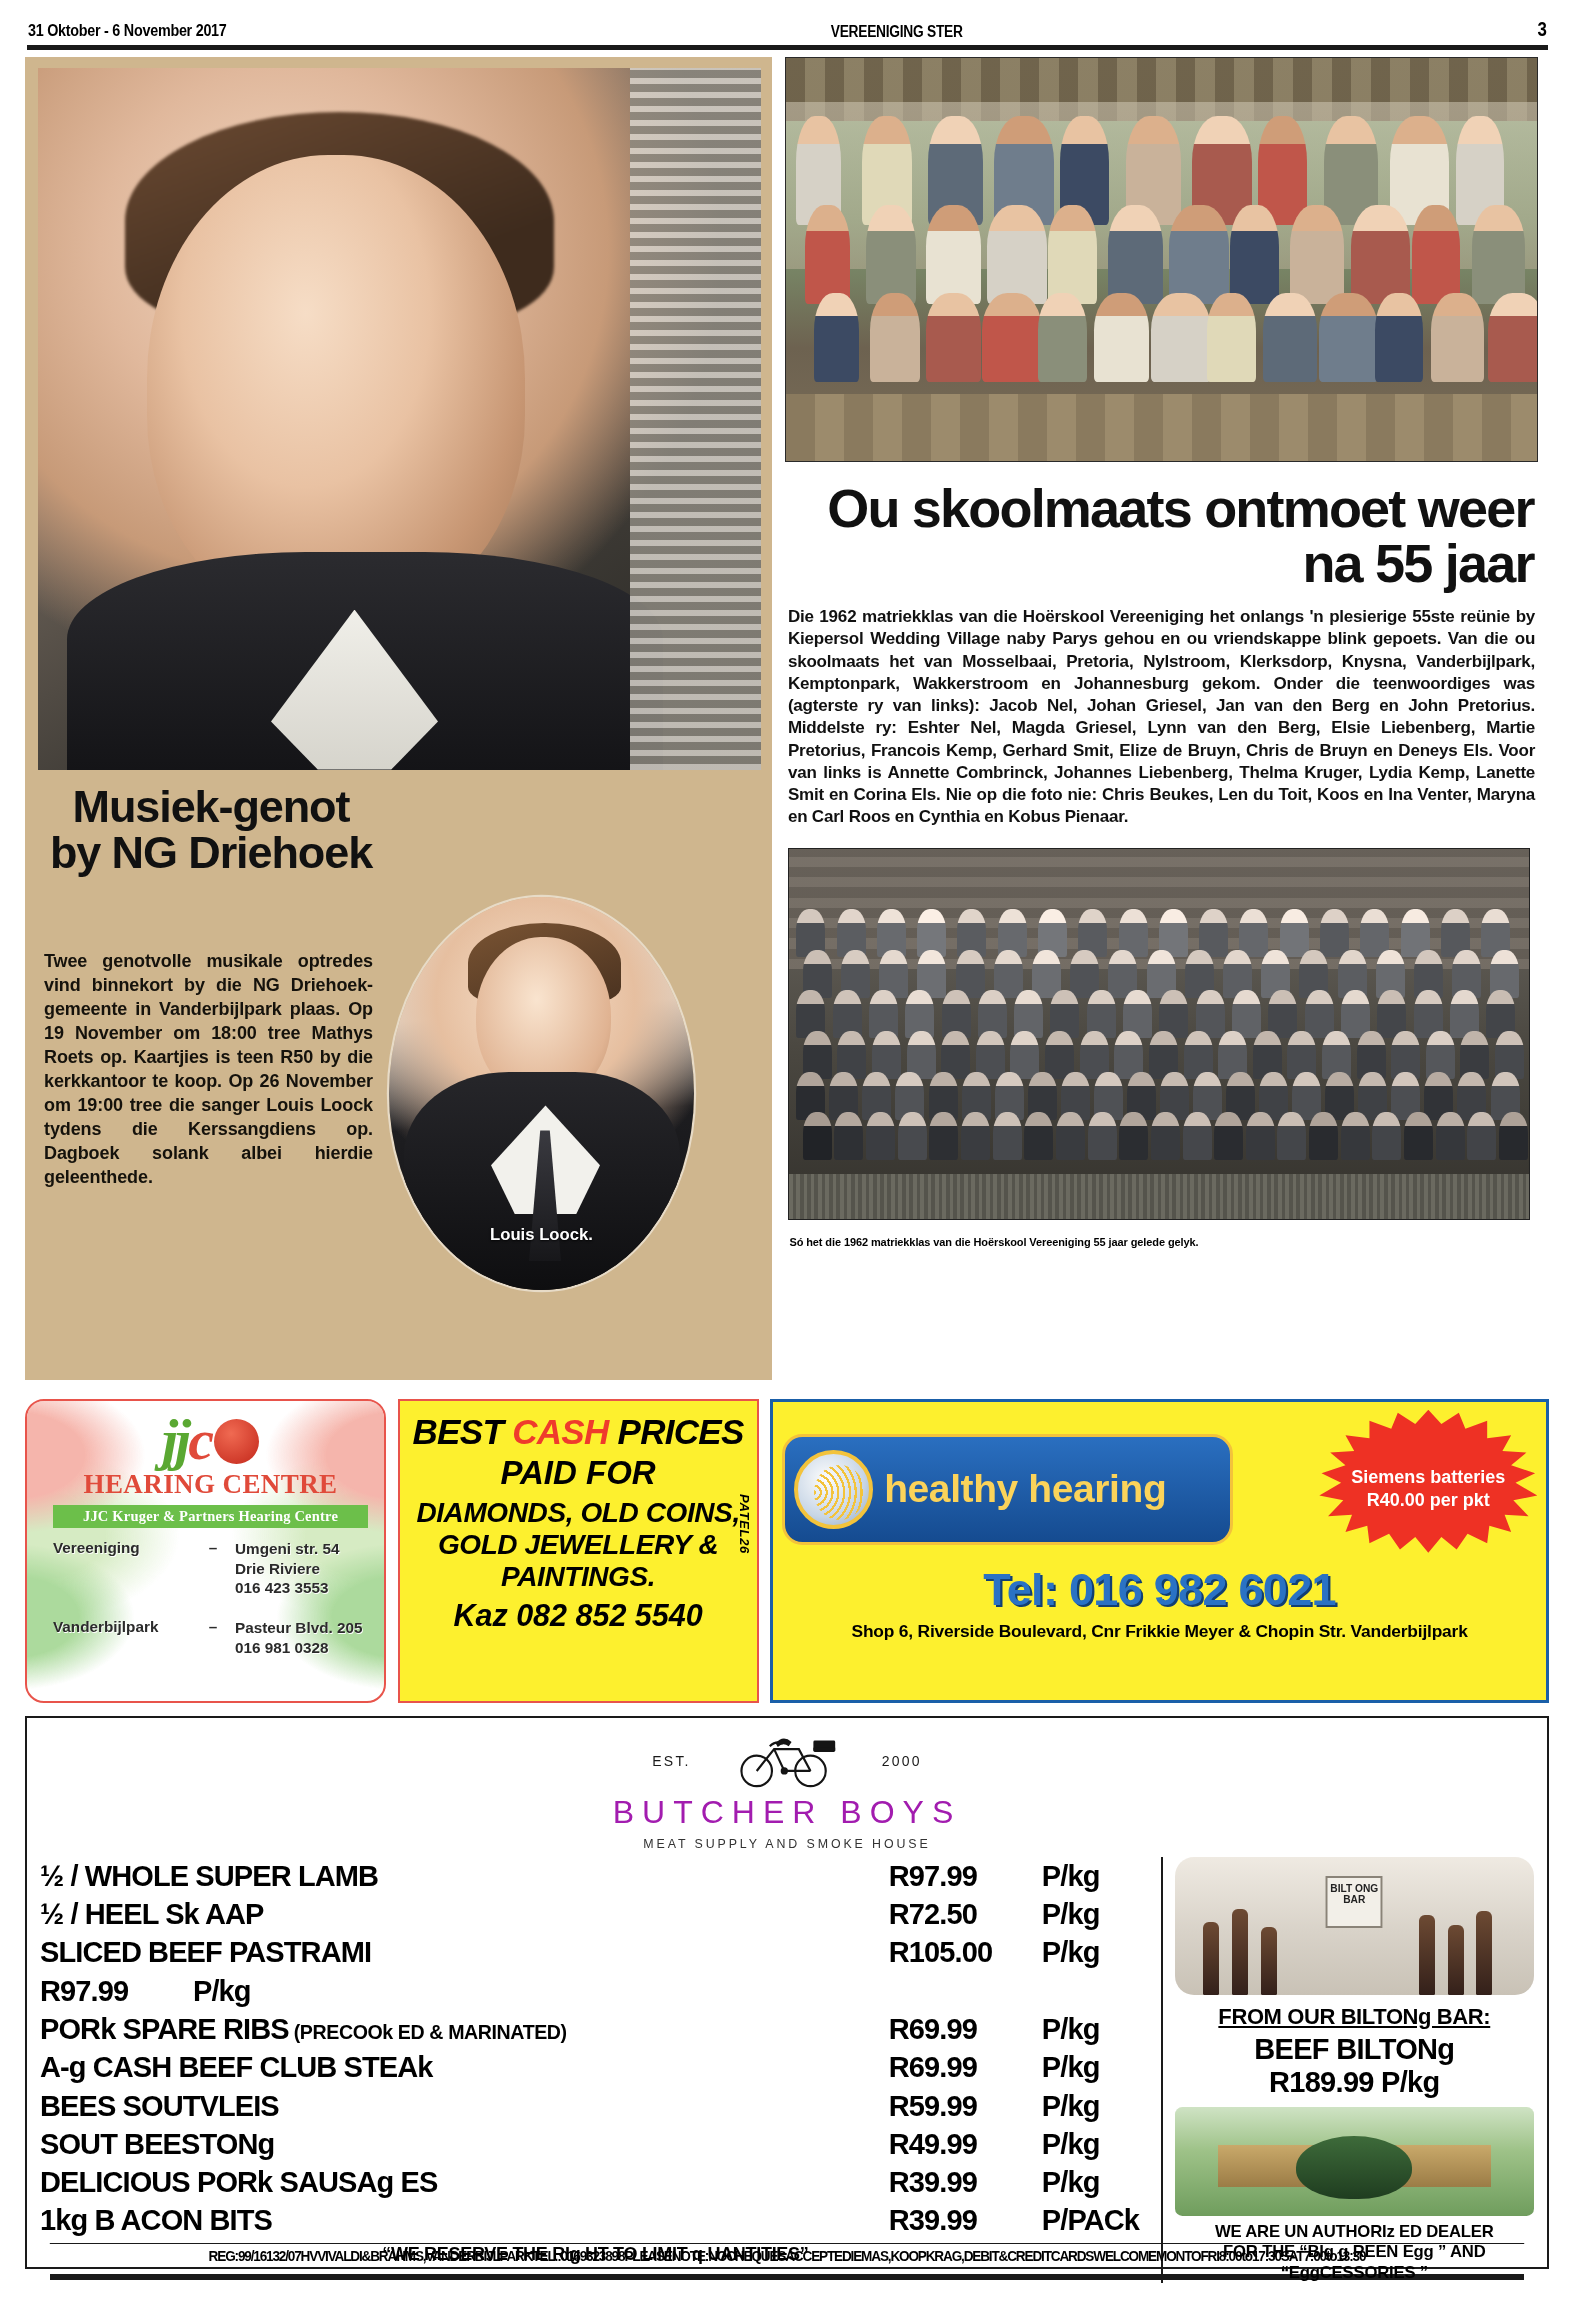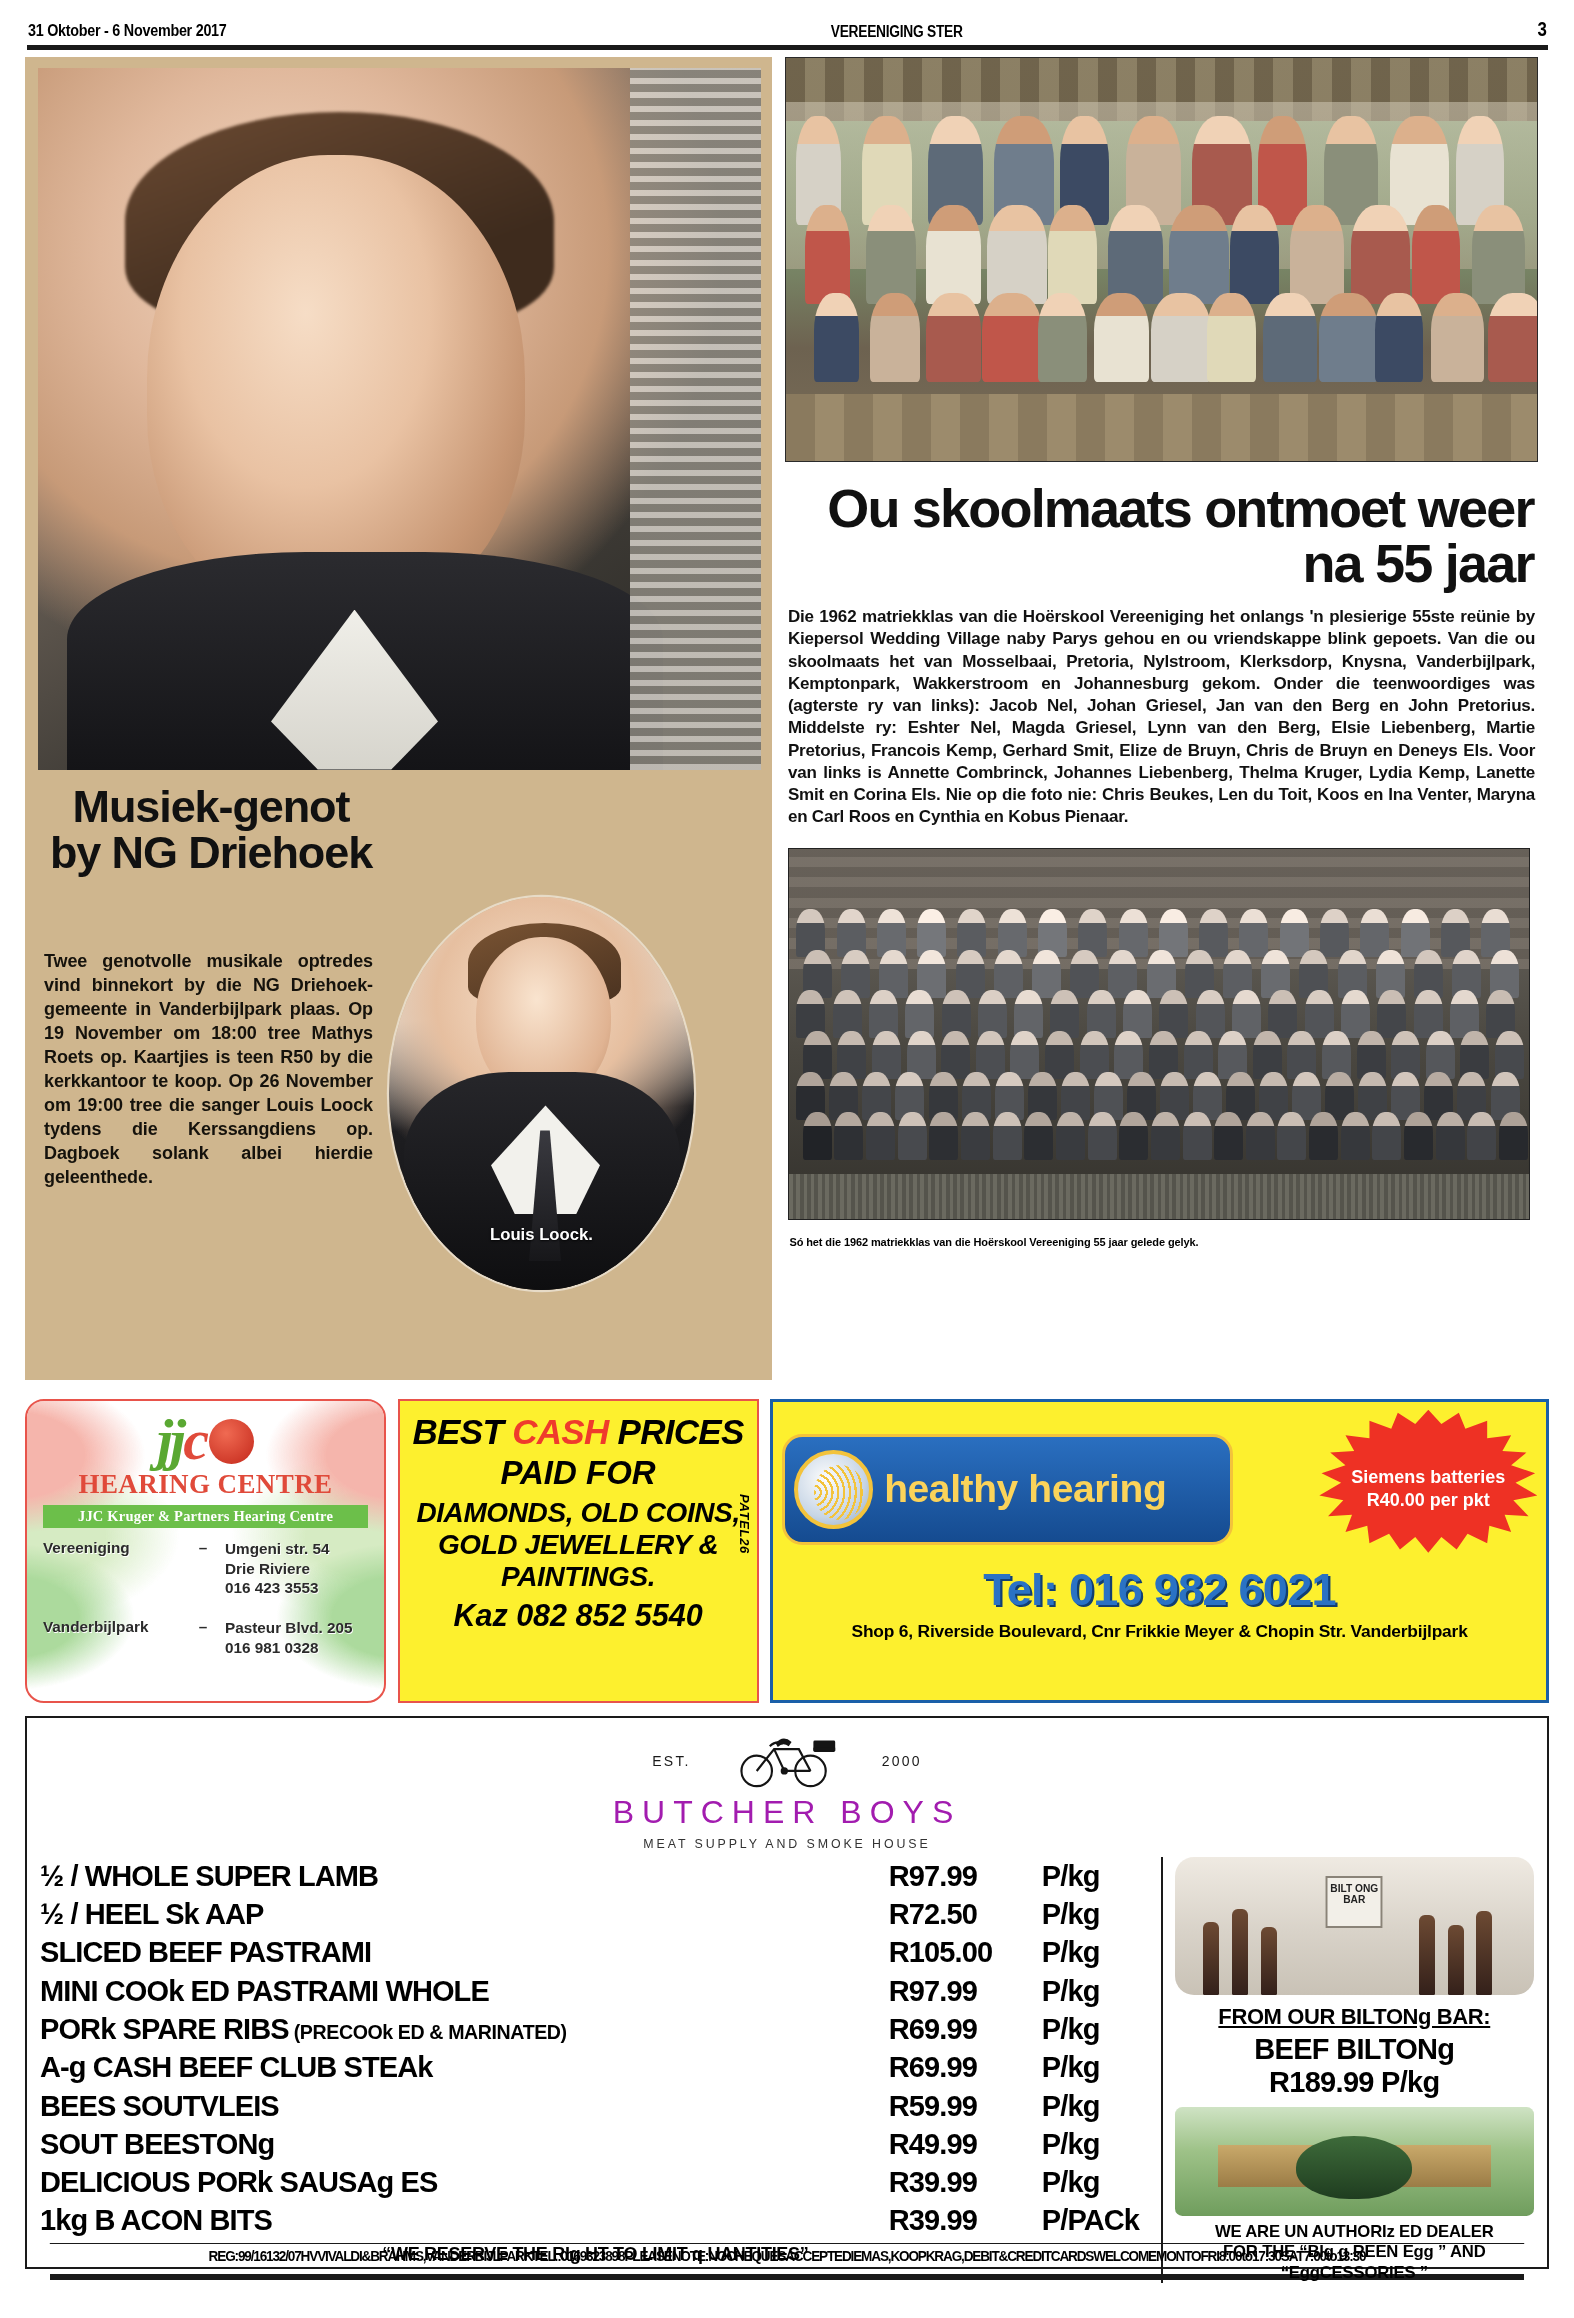--- a/index.html
+++ b/index.html
@@ -170,21 +170,21 @@
   .photo-caption {
     margin: 16px 4.4px 0 4.4px; font-size: 11px; font-weight: bold; letter-spacing: -0.1px;
   }
 
   
   .ads-row { display: flex; gap: 11.6px; margin-top: 19px; height: 304px; }
 
   
   .ad-jjc {
     width: 361px; border: 2.9px solid #e8544b; border-radius: 19px;
-    background: #fff; position: relative; overflow: hidden;
+    background: #fff; position: relative; overflow: hidden; padding-left: 10px;
   }
   .ad-jjc .swirl {
     position: absolute; inset: 0;
     background:
       radial-gradient(ellipse 189px 109px at -5% 18%, #f4a99e 0 40%, transparent 72%),
       radial-gradient(ellipse 189px 109px at 105% 18%, #f4a99e 0 40%, transparent 72%),
       radial-gradient(ellipse 174px 102px at -5% 72%, #9ed48c 0 40%, transparent 72%),
       radial-gradient(ellipse 174px 102px at 105% 72%, #9ed48c 0 40%, transparent 72%),
       radial-gradient(ellipse 218px 124px at 0% 45%, #cfe8b9 0 36%, transparent 70%),
       radial-gradient(ellipse 218px 124px at 100% 45%, #cfe8b9 0 36%, transparent 70%);
@@ -646,21 +646,20 @@
             <div class="bb-item">½  / HEEL Sk AAP</div>
             <div class="bb-price">R72.50</div>
             <div class="bb-unit">P/kg</div>
           </div>
           <div class="bb-row">
             <div class="bb-item">SLICED BEEF PASTRAMI</div>
             <div class="bb-price">R105.00</div>
             <div class="bb-unit">P/kg</div>
           </div>
           <div class="bb-row">
-            <div class="bb-item">MINI COOk ED PASTRAMI WHOLE</div>
             <div class="bb-price">R97.99</div>
             <div class="bb-unit">P/kg</div>
           </div>
           <div class="bb-row">
             <div class="bb-item">PORk  SPARE RIBS<span class="small"> (PRECOOk ED &amp; MARINATED)</span></div>
             <div class="bb-price">R69.99</div>
             <div class="bb-unit">P/kg</div>
           </div>
           <div class="bb-row">
             <div class="bb-item">A-g CASH BEEF CLUB STEAk</div>

